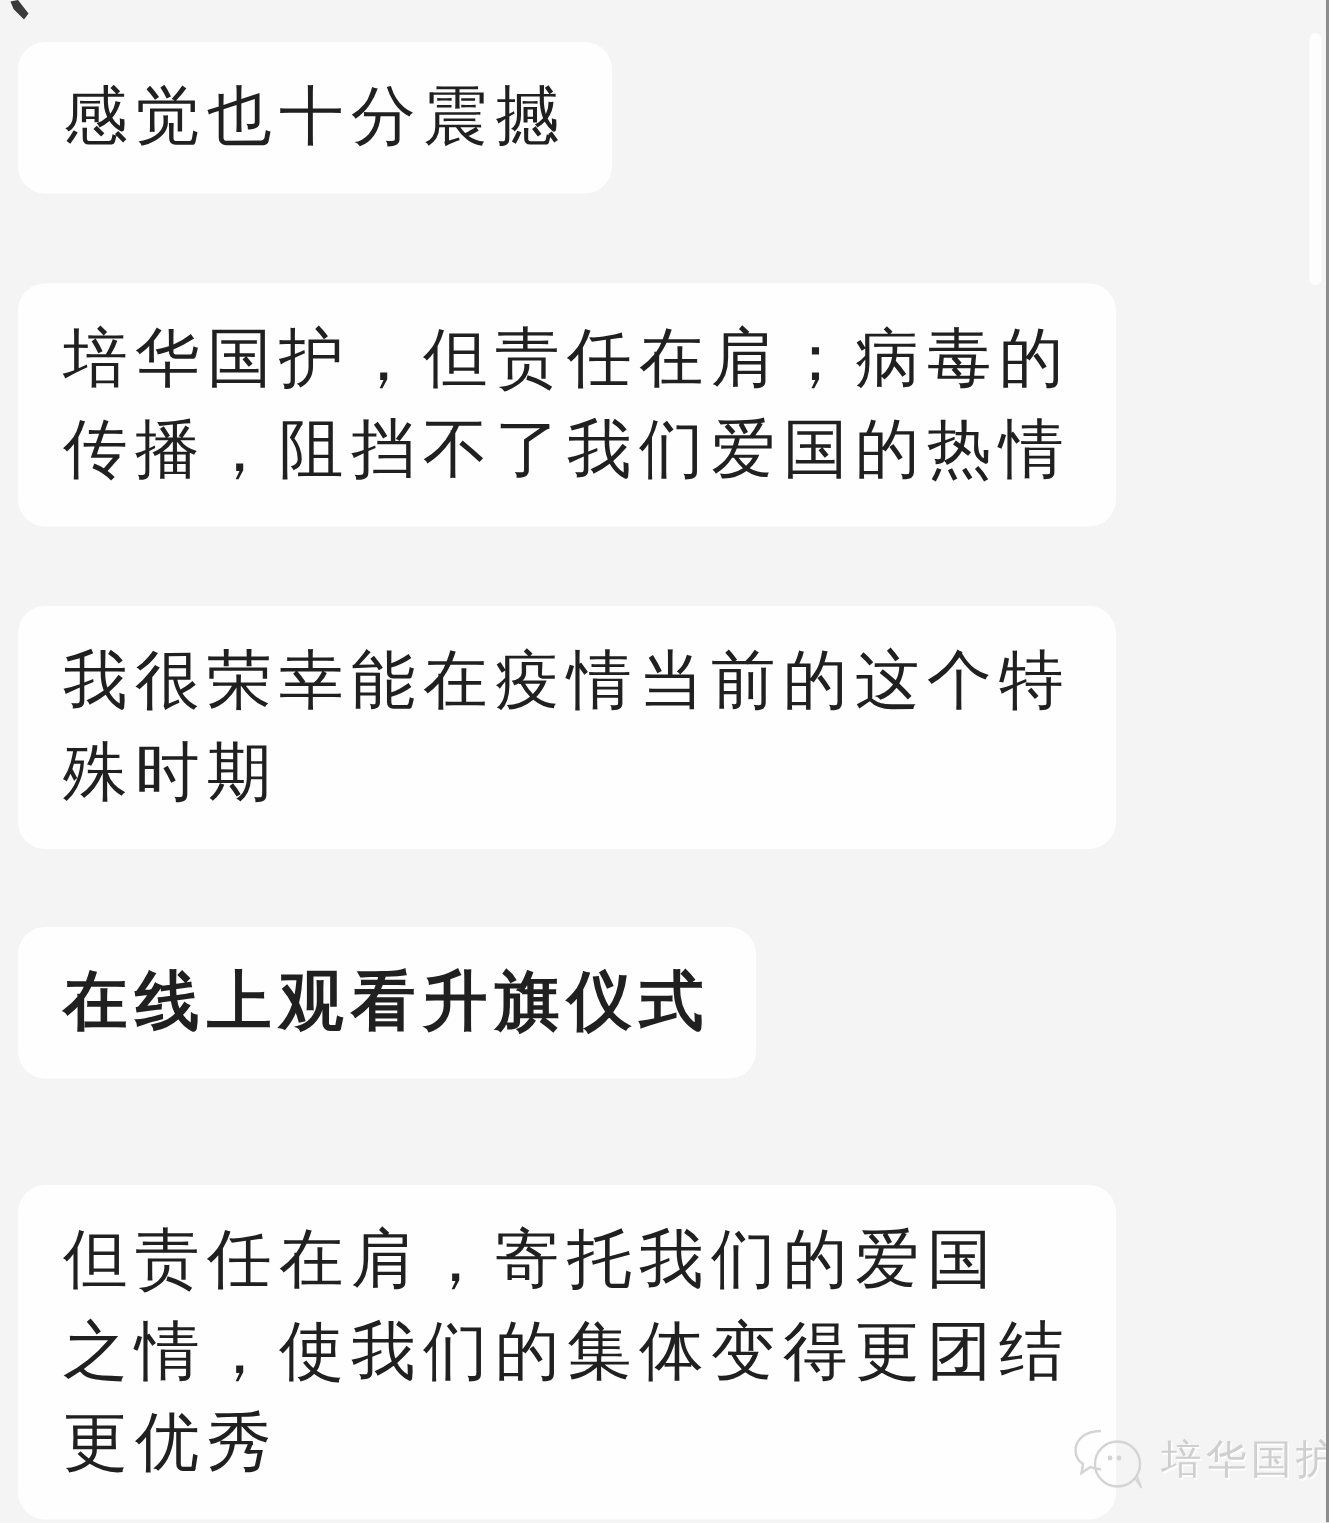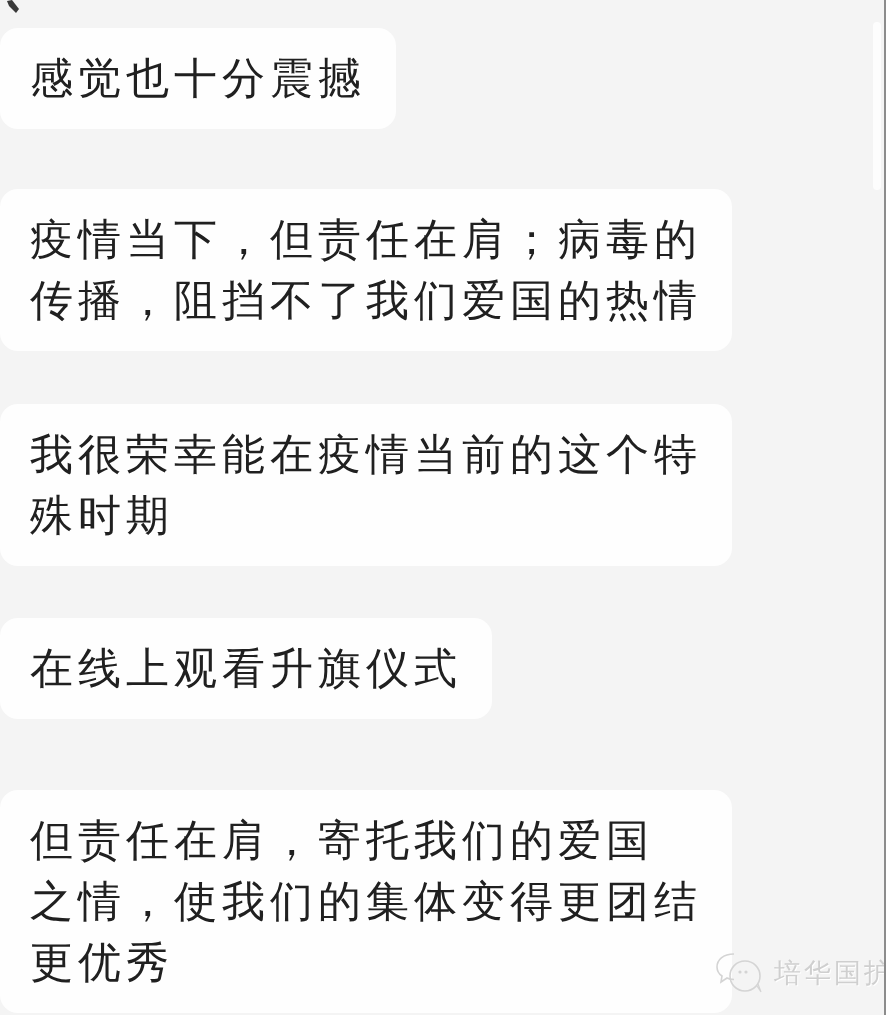--- a/index.html
+++ b/index.html
@@ -36,36 +36,36 @@
   
   .fragment {
     position: absolute;
     top: 0; left: 5px;
     width: 18px; height: 14px;
   }
 
   
   .msg {
     position: absolute;
-    left: 0;
+    left: 12px;
     display: inline-block;
     max-width: 734px;
     background: #fefefe;
     border-radius: 18px;
     padding: 20px 30px;
     font-size: 43px;
     line-height: 61px;
     letter-spacing: 5px;
     color: #202020;
     white-space: pre-line;
   }
   .msg:nth-of-type(1) { top: 28px;  }
   .msg:nth-of-type(2) { top: 189px; }
   .msg:nth-of-type(3) { top: 404px; }
-  .msg:nth-of-type(4) { top: 618px; }
+  .msg:nth-of-type(4) { top: 618px; font-weight: bold; }
   .msg:nth-of-type(5) { top: 790px; }
 
   
   .watermark {
     position: absolute;
     left: 714px;
     top: 950px;
     display: flex;
     align-items: center;
     gap: 6px;
@@ -83,21 +83,21 @@
 <body>
 
 <div class="screen">
 
   <svg class="fragment" viewBox="0 0 18 14">
     <path d="M2 1 L7 0 L14 9 L11 13 L4 6 Z" fill="#3a3a3a"></path>
   </svg>
 
   <div id="chat-list">
       <div class="msg">感觉也十分震撼</div>
-      <div class="msg">疫情当下，但责任在肩；病毒的
+      <div class="msg">培华国护，但责任在肩；病毒的
 传播，阻挡不了我们爱国的热情</div>
       <div class="msg">我很荣幸能在疫情当前的这个特
 殊时期</div>
       <div class="msg">在线上观看升旗仪式</div>
       <div class="msg">但责任在肩，寄托我们的爱国
 之情，使我们的集体变得更团结
 更优秀</div>
     </div>
 
   <div class="watermark">

